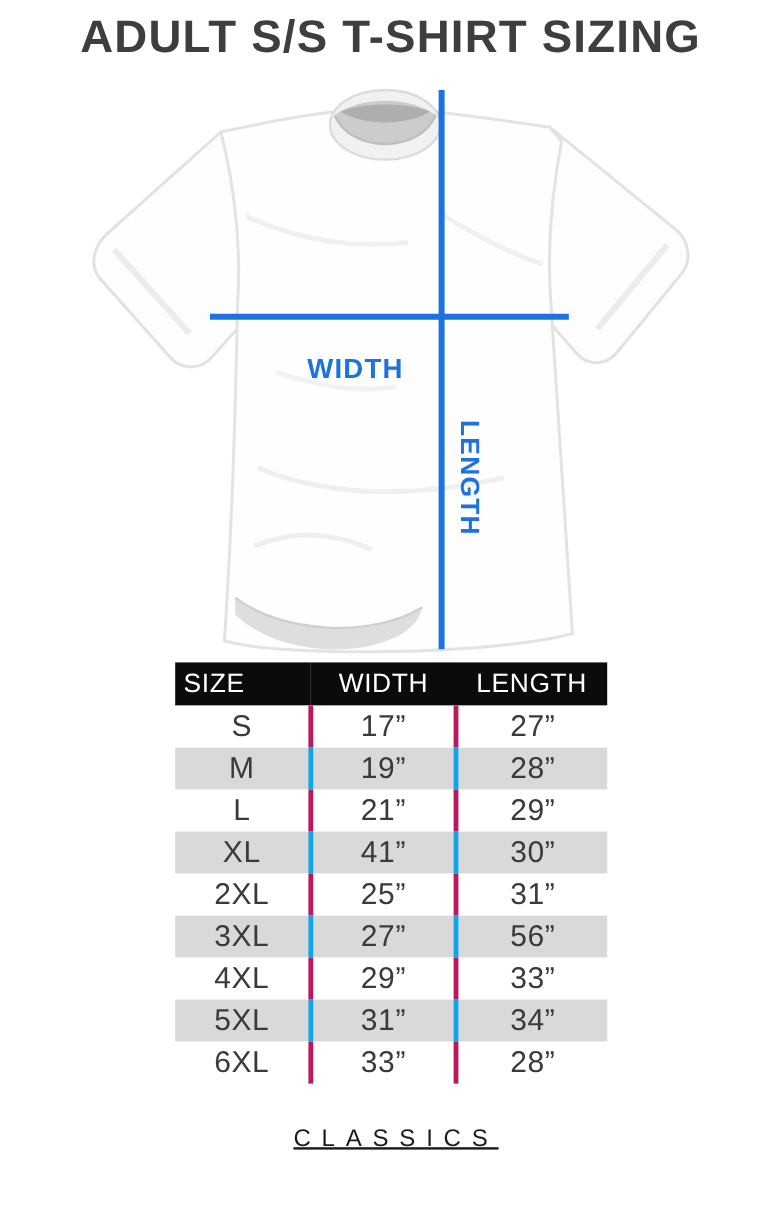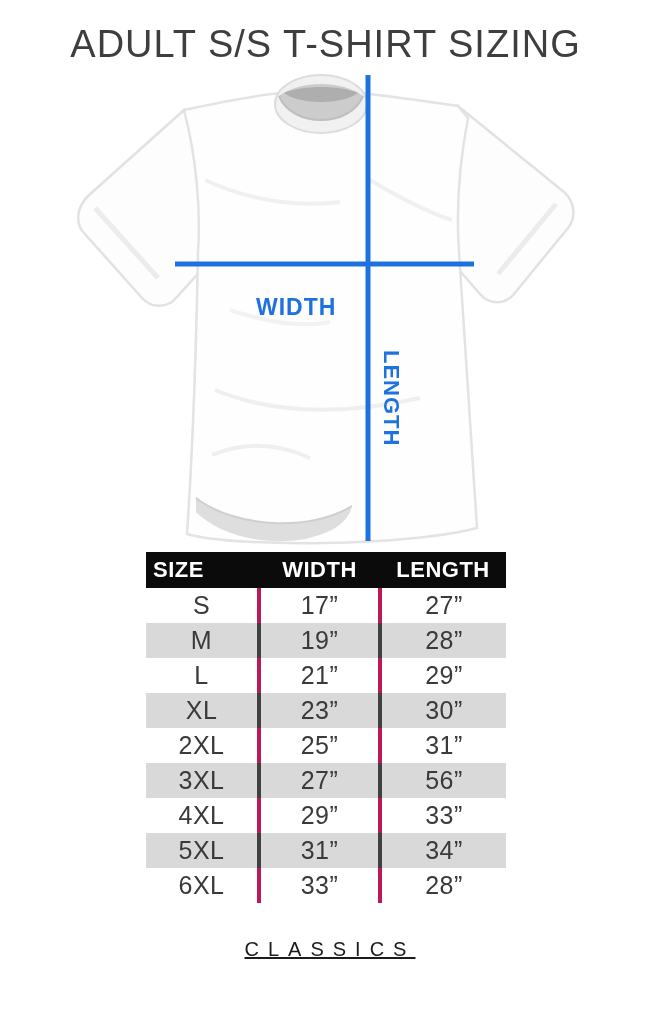--- a/index.html
+++ b/index.html
@@ -3,22 +3,22 @@
 <meta charset="utf-8">
 <style>
   html,body{margin:0;padding:0;background:#ffffff;}
   .page{
     position:relative;width:651px;height:1024px;background:#ffffff;
     overflow:hidden;margin:0 auto;
     font-family:"Liberation Sans", sans-serif;
   }
   
   .page-title{
-    position:absolute;top:23px;left:0;width:651px;
-    text-align:center;font-size:38px;font-weight:400;
+    position:absolute;top:10px;left:0;width:651px;
+    text-align:center;font-size:38px;font-weight:700;
     letter-spacing:1px;color:var(--title-text,#3e3e3e);
     margin:0;white-space:nowrap;
   }
   
   .shirt-area{position:absolute;left:0;top:60px;width:651px;height:500px;}
   .shirt-svg{position:absolute;left:0;top:0;}
   .measure-line{stroke:var(--accent-blue,#1e72e0);}
   .width-label{
     position:absolute;left:256px;top:234px;
     font-size:23px;font-weight:bold;letter-spacing:1px;
@@ -33,32 +33,32 @@
   
   .size-table{
     position:absolute;left:146px;top:552px;width:360px;
     border-collapse:collapse;table-layout:fixed;
   }
   .size-table col.c1{width:113px;}
   .size-table col.c2{width:121px;}
   .size-table col.c3{width:126px;}
   .size-table th{
     background:var(--table-header-bg,#0b0b0b);color:#ffffff;
-    height:36px;font-size:22px;font-weight:bold;letter-spacing:.5px;
+    height:36px;font-size:22px;font-weight:normal;letter-spacing:.5px;
     text-align:center;padding:0;
   }
   .size-table th.first{text-align:left;padding-left:7px;}
   .size-table td{
     height:35px;font-size:25px;font-weight:300;text-align:center;
     color:var(--table-text,#3a3a3a);padding:0;letter-spacing:.5px;
   }
   .size-table tr.white{background:#ffffff;}
   .size-table tr.gray{background:var(--row-stripe,#d9d9d9);}
   .size-table tr.white td + td{border-left:4px solid #be185d;}
-  .size-table tr.gray  td + td{border-left:4px solid #404040;}
+  .size-table tr.gray  td + td{border-left:4px solid #0ea5e9;}
   
   .tolerance-note{
     position:absolute;top:907px;left:0;width:651px;text-align:center;
     font-size:17.5px;font-weight:bold;color:var(--note-blue,#2b6fd6);
   }
   .brand{position:absolute;top:936px;left:0;width:651px;text-align:center;line-height:1;}
   .brand-american{
     font-size:40px;font-weight:800;letter-spacing:1.5px;color:#111111;
   }
   .brand-classics{
@@ -135,21 +135,21 @@
           <td>19”</td>
           <td>28”</td>
         </tr>
         <tr class="white">
           <td>L</td>
           <td>21”</td>
           <td>29”</td>
         </tr>
         <tr class="gray">
           <td>XL</td>
-          <td>23”</td>
+          <td>41”</td>
           <td>30”</td>
         </tr>
         <tr class="white">
           <td>2XL</td>
           <td>25”</td>
           <td>31”</td>
         </tr>
         <tr class="gray">
           <td>3XL</td>
           <td>27”</td>

